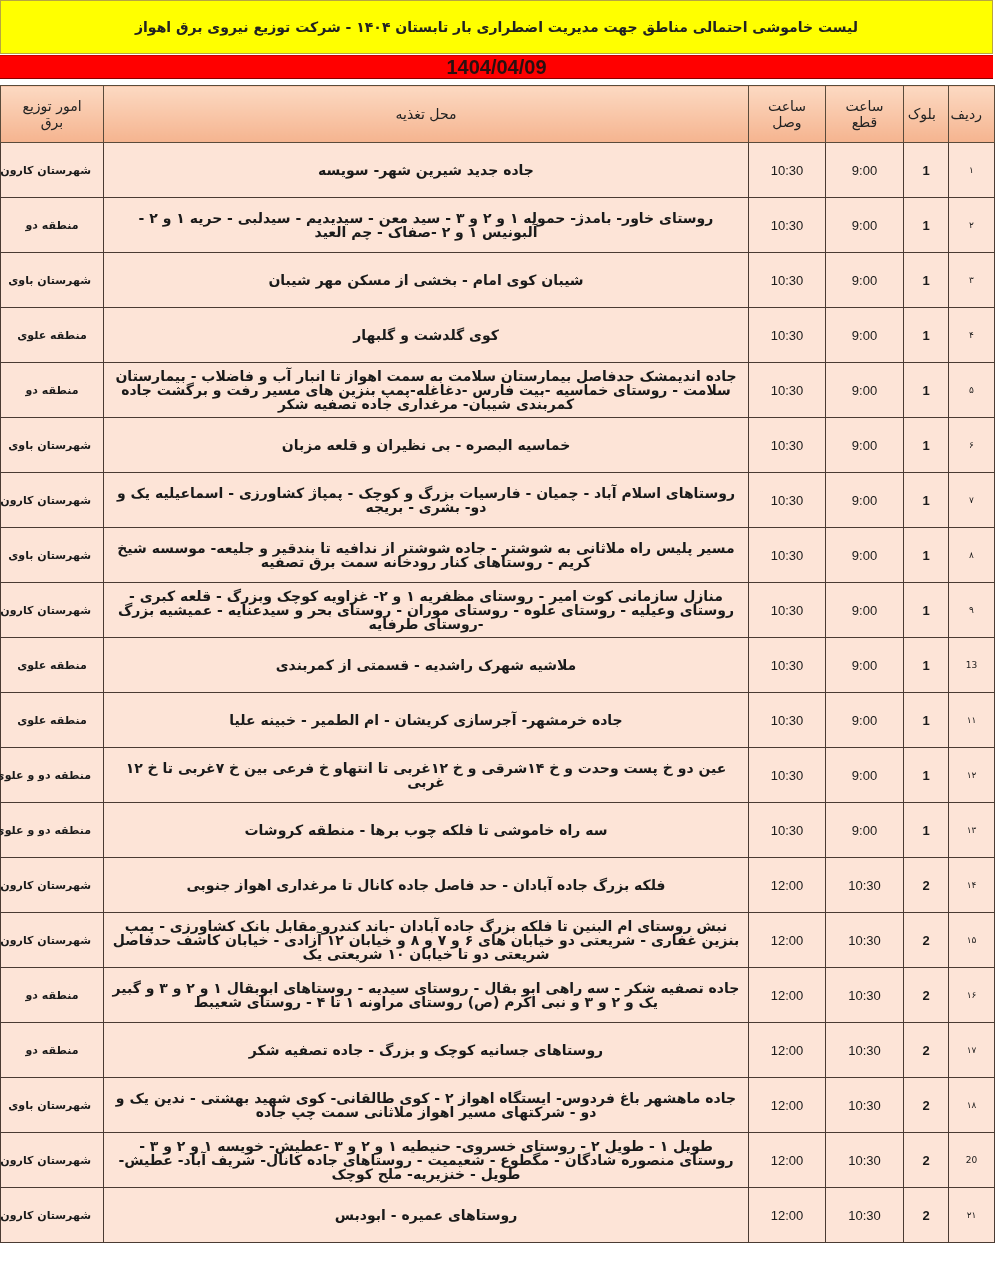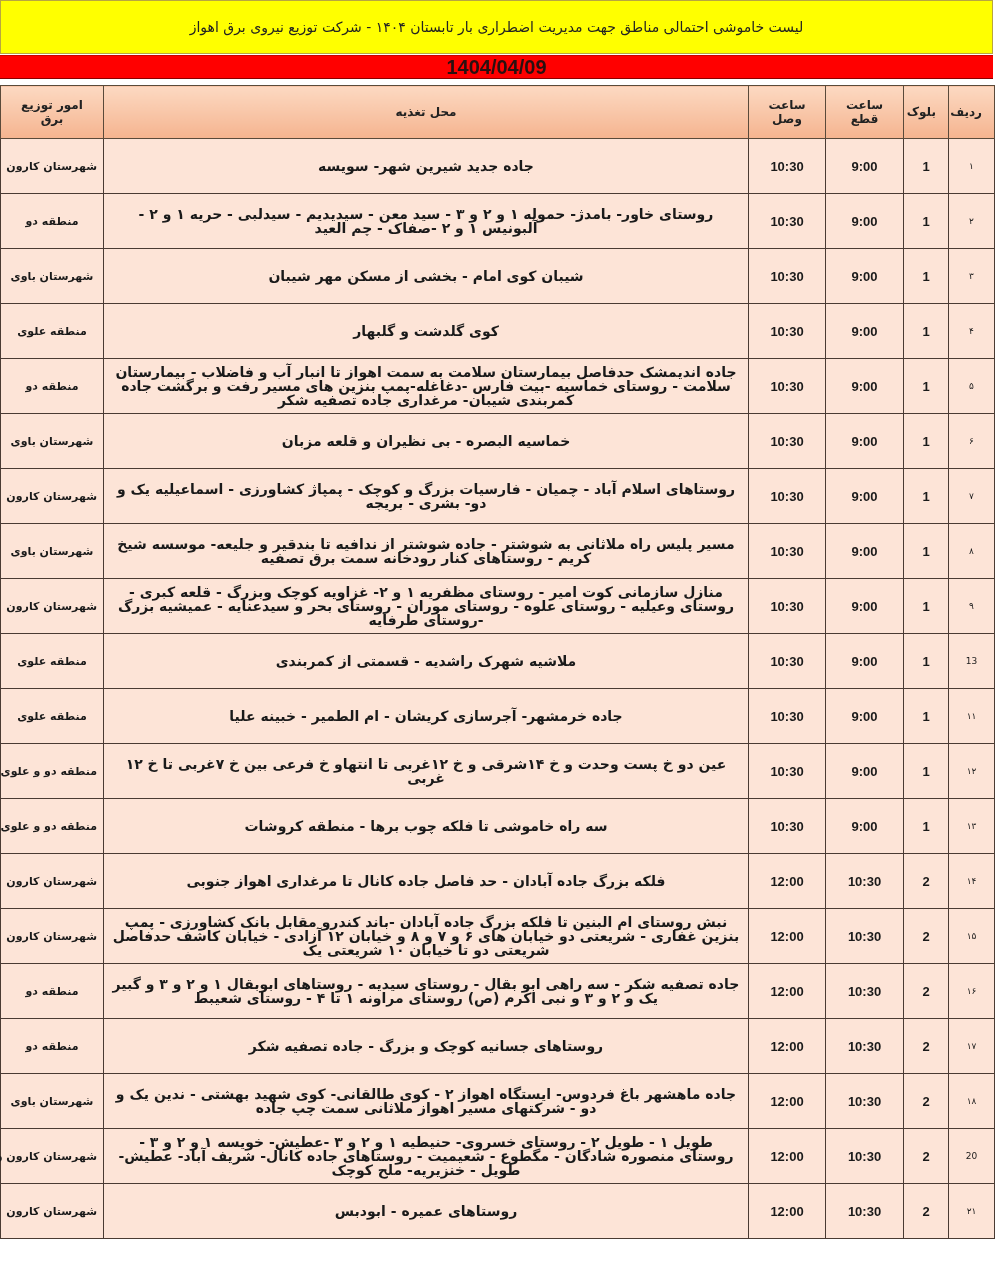--- a/index.html
+++ b/index.html
@@ -2,44 +2,44 @@
 <html><head>
   <meta charset="utf-8">
   <style>
     html, body { margin: 0; padding: 0; background: #ffffff; }
     body { width: 995px; height: 1280px; overflow: hidden; font-family: "DejaVu Sans", sans-serif; }
     .sheet { position: absolute; left: 0; top: 0; width: 994px; }
     .title-bar {
       position: absolute; left: 0; top: 0; width: 993px; height: 54px;
       background: #ffff00; border: 1px solid #b8a640; box-sizing: border-box;
       display: flex; align-items: center; justify-content: center;
-      direction: rtl; font-weight: normal; font-size: 14px; color: #222;
+      direction: rtl; font-weight: bold; font-size: 14px; color: #222;
     }
     .date-bar {
       position: absolute; left: 0; top: 55px; width: 993px; height: 24px;
       background: #ff0000; border-top: 1px solid #c00; border-bottom: 1px solid #8a0000; box-sizing: border-box;
       display: flex; align-items: center; justify-content: center;
       font-family: "Liberation Sans", sans-serif; font-weight: bold; font-size: 20px; color: #2a1010;
     }
     table {
       position: absolute; left: 0; top: 85px; width: 994px;
       border-collapse: collapse; table-layout: fixed; direction: ltr;
     }
     th {
       height: 20px; background: linear-gradient(#fcd9c2, #f5b48f);
-      border: 1px solid #5a4a3a; font-size: 12px; font-weight: bold; color: #222;
+      border: 1px solid #5a4a3a; font-size: 14px; font-weight: normal; color: #222;
       direction: rtl; padding: 12px;
     }
     td {
       height: 54px; background: #fde4d7; border: 1.5px solid #4a3b33;
       text-align: center; vertical-align: middle; padding: 0 6px; color: #1a1a1a;
     }
-    td.area { font-size: 11px; font-weight: bold; direction: rtl; padding: 0 6px; white-space: nowrap; }
+    td.area { font-size: 11px; font-weight: bold; direction: rtl; padding: 0 12px; white-space: nowrap; }
     td.loc { font-size: 14px; font-weight: bold; direction: rtl; line-height: 14px; }
-    td.time { font-family: "Liberation Sans", sans-serif; font-weight: bold; font-size: 13px; margin-left: 33px; }
+    td.time { font-family: "Liberation Sans", sans-serif; font-weight: normal; font-size: 13px; margin-left: 33px; }
     td.block { font-family: "Liberation Sans", sans-serif; font-weight: bold; font-size: 13px; }
     td.rownum { font-size: 9px; direction: rtl; }
   </style>
 </head>
 <body>
 
 <div class="sheet">
   <div class="title-bar">لیست خاموشی احتمالی مناطق جهت مدیریت اضطراری بار تابستان ۱۴۰۴ - شرکت توزیع نیروی برق اهواز</div>
   <div class="date-bar">1404/04/09</div>
 

